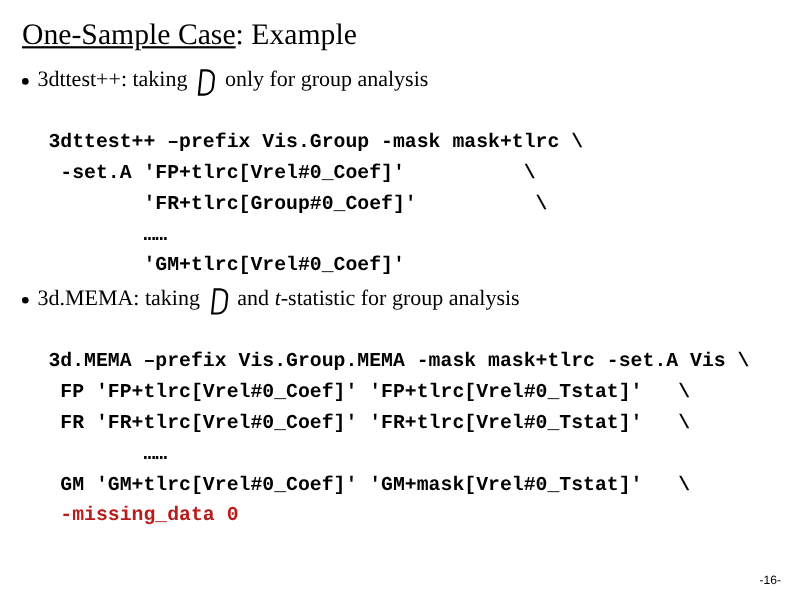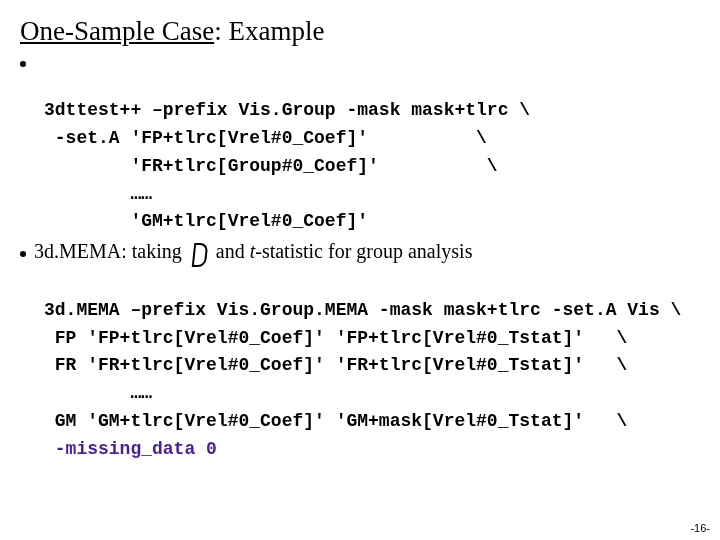--- a/index.html
+++ b/index.html
@@ -66,39 +66,44 @@
   }
   .ital { font-style: italic; }
   .code-block {
     font-family: "Courier New", Courier, monospace;
     font-size: 18px;
     font-weight: bold;
     white-space: pre;
     margin: 2px 0 2px 24px;
     line-height: 1.55;
   }
-  .code-block .red { color: #4c1d95; text-align: center; }
+  .code-block .red { color: #b91c1c; text-align: center; }
   .page-num {
     position: absolute;
     right: 10px;
     bottom: 6px;
     font-family: Arial, sans-serif;
     font-size: 11px;
     color: #000;
   }
 </style>
 </head>
 <body>
 
 <div class="title">
   <span class="underl">One-Sample Case</span><span>: Example</span>
 </div>
 
 <div class="bullet-row">
   <span class="disc"></span>
+  <span class="line">
+    <span>3dttest++: taking </span>
+    <span class="beta"></span>
+    <span>only for group analysis</span>
+  </span>
 </div>
 
 <div class="code-block">
 <span>3dttest++ –prefix Vis.Group -mask mask+tlrc \</span>
 <span> -set.A 'FP+tlrc[Vrel#0_Coef]'          \</span>
 <span>        'FR+tlrc[Group#0_Coef]'          \</span>
 <span>        ……</span>
 <span>        'GM+tlrc[Vrel#0_Coef]'</span>
 </div>
 

